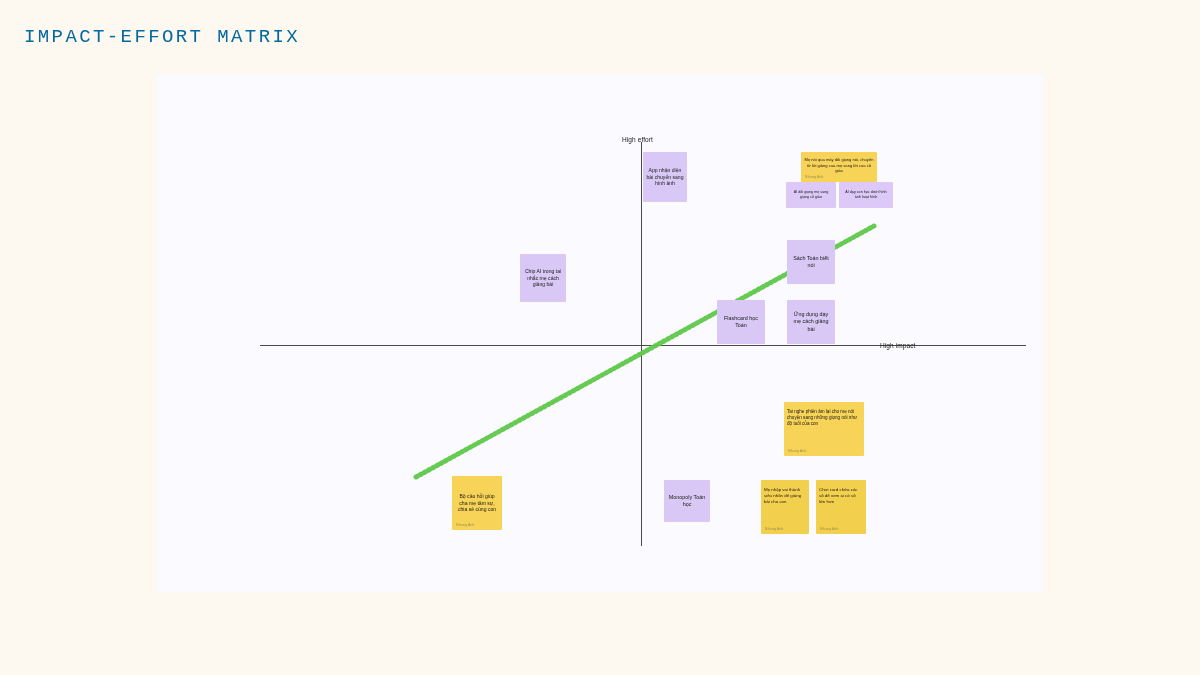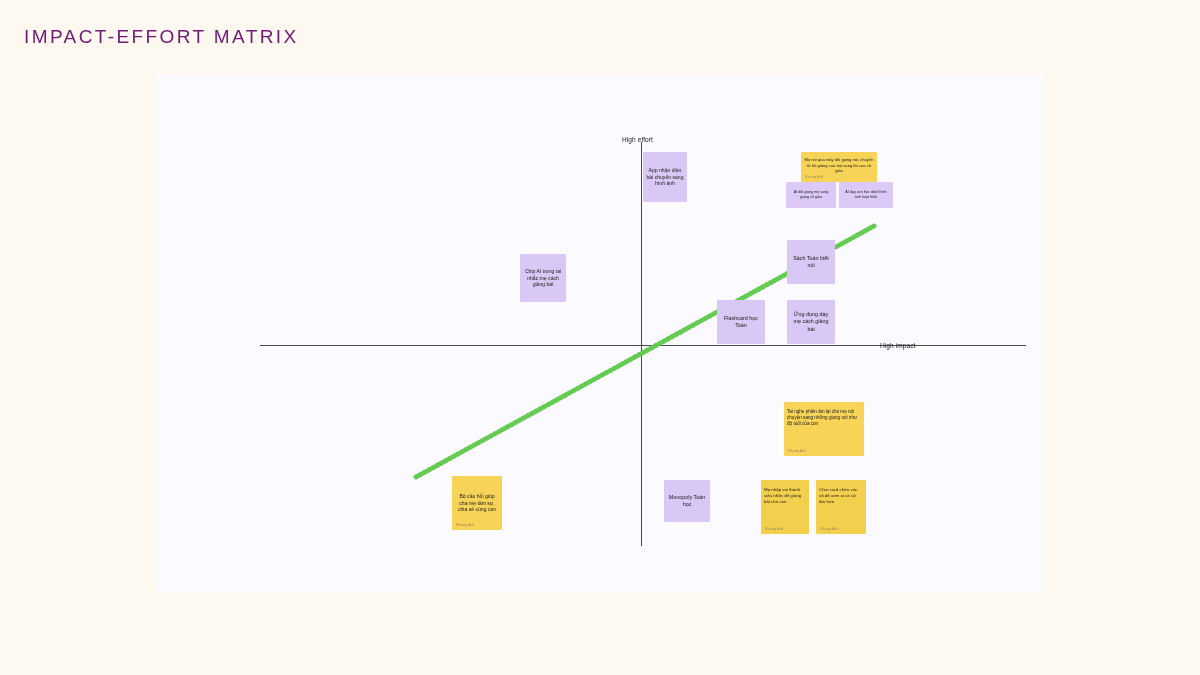--- a/index.html
+++ b/index.html
@@ -11,24 +11,24 @@
     height: 675px;
     background: #fdf8f0;
     font-family: "Liberation Sans", sans-serif;
     overflow: hidden;
     position: relative;
   }
   #page-title {
     position: absolute;
     left: 24px;
     top: 26px;
-    font-family: Liberation Sans, sans-serif;
+    font-family: Liberation Mono, monospace;
     font-size: 19px;
     letter-spacing: 2.4px;
-    color: #701a75;
+    color: #0369a1;
     white-space: nowrap;
   }
   #board {
     position: absolute;
     left: 156px;
     top: 74px;
     width: 888px;
     height: 518px;
     background: #fbfaff;
     border-radius: 2px;

